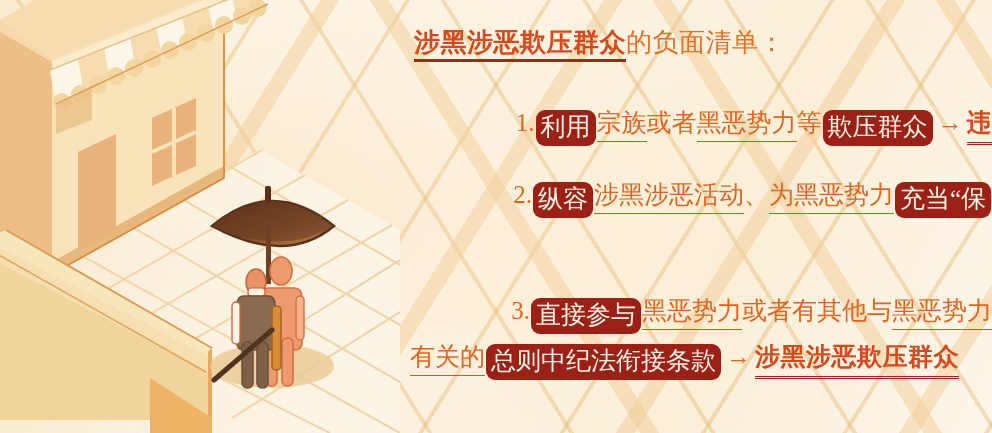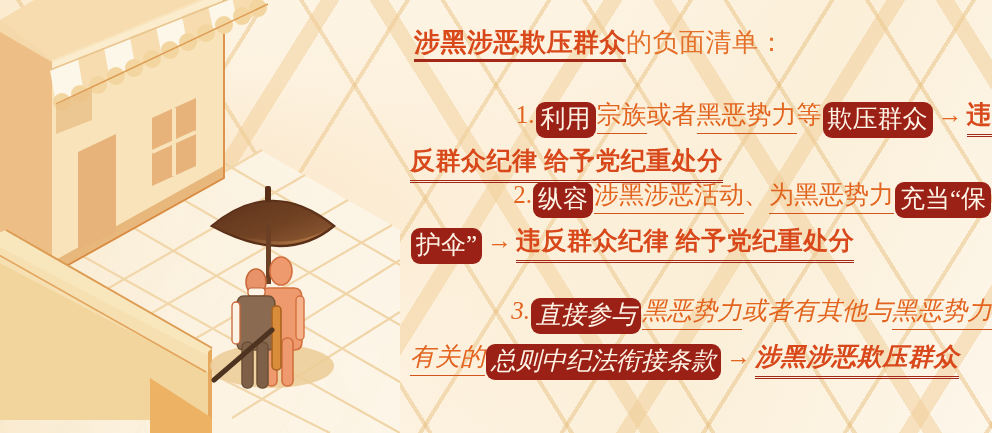--- a/index.html
+++ b/index.html
@@ -197,27 +197,25 @@
       </g>
     </svg>
   </div>
 
   <div class="textcol">
 
     <div class="title">
       <span class="t-strong">涉黑涉恶欺压群众</span><span class="t-rest">的负面清单：</span>
     </div>
 
-    <div class="item" id="item-0" style="top:92px;">
+    <div class="item" id="item-0" style="top:100px;">
         <div class="ln r"><span class="num">1.</span><span class="chip">利用</span><span class="u1">宗族</span><span class="plain">或者</span><span class="u1">黑恶势力</span><span class="plain">等</span><span class="chip">欺压群众</span><span class="arrow">→</span><span class="concl">违</span></div>
-        <div class="ln l"><span class="concl">反群众纪律 给予党纪重处分</span></div>
       </div>
     <div class="item" id="item-1" style="top:172px;">
         <div class="ln r"><span class="num">2.</span><span class="chip">纵容</span><span class="u1">涉黑涉恶活动</span><span class="plain">、</span><span class="u1">为黑恶势力</span><span class="chip">充当“保</span></div>
-        <div class="ln l"><span class="chip">护伞”</span><span class="arrow">→</span><span class="concl">违反群众纪律 给予党纪重处分</span></div>
       </div>
-    <div class="item" id="item-2" style="top:288px;font-style:italic;">
+    <div class="item" id="item-2" style="top:288px;">
         <div class="ln r"><span class="num">3.</span><span class="chip">直接参与</span><span class="u1">黑恶势力</span><span class="plain">或者有其他与</span><span class="u1">黑恶势力</span></div>
         <div class="ln l"><span class="u1">有关的</span><span class="chip">总则中纪法衔接条款</span><span class="arrow">→</span><span class="concl">涉黑涉恶欺压群众</span></div>
       </div>
 
   </div>
 </div>
 
 </body></html>

